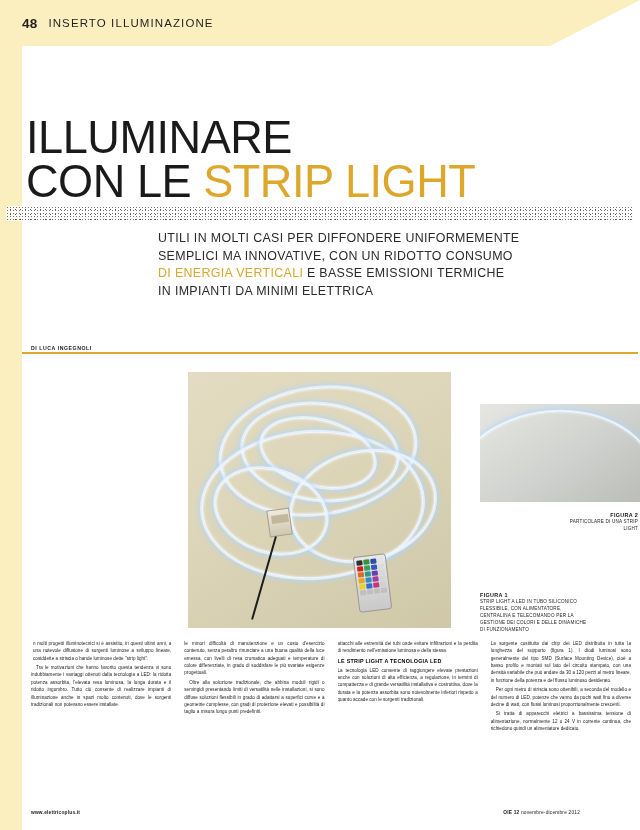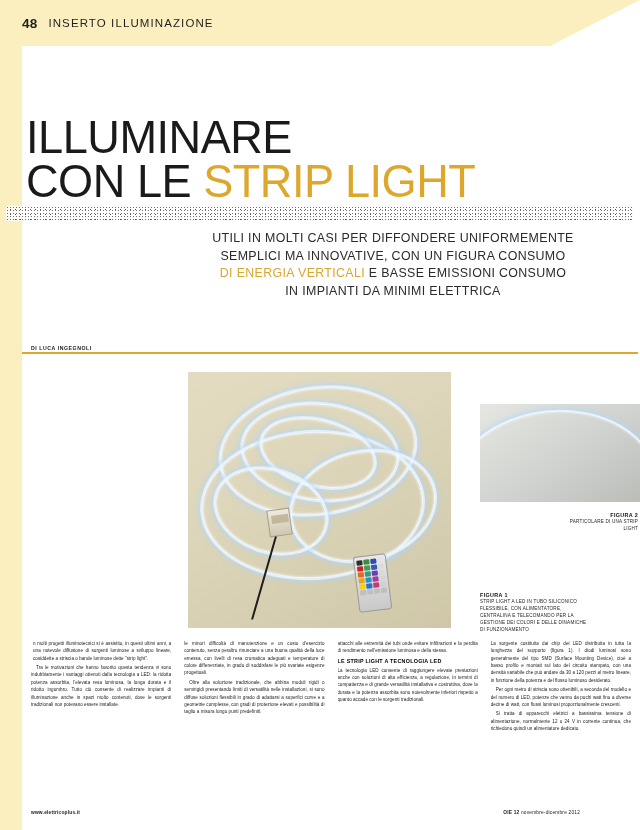--- a/index.html
+++ b/index.html
@@ -120,21 +120,20 @@
     width: 470px;
     z-index: 4;
   }
   .sf-line {
     font-size: 12.4px;
     line-height: 1.43;
     letter-spacing: 0.35px;
     color: #2b2b2b;
     font-weight: 300;
     white-space: nowrap;
-    text-align: center;
   }
   .sf-line .accent { color: #d8a72e; }
 
   
   .gold-rule {
     position: absolute;
     left: 22px;
     top: 352px;
     width: 616px;
     height: 2px;
@@ -334,22 +333,22 @@
 
   <div class="title-block">
     <div class="title-line">ILLUMINARE</div>
     <div class="title-line"><span>CON LE </span><span class="accent">STRIP LIGHT</span></div>
   </div>
 
   <div class="noise-band"></div>
 
   <div class="standfirst">
     <div class="sf-line">UTILI IN MOLTI CASI PER DIFFONDERE UNIFORMEMENTE</div>
-    <div class="sf-line accent">SEMPLICI MA INNOVATIVE, CON UN FIGURA CONSUMO</div>
-    <div class="sf-line"><span class="accent">DI ENERGIA VERTICALI</span><span> E BASSE EMISSIONI CONSUMO</span></div>
+    <div class="sf-line accent">SEMPLICI MA INNOVATIVE, CON UN RIDOTTO CONSUMO</div>
+    <div class="sf-line"><span class="accent">DI ENERGIA VERTICALI</span><span> E BASSE EMISSIONI TERMICHE</span></div>
     <div class="sf-line">IN IMPIANTI DA MINIMI ELETTRICA</div>
   </div>
 
   <div class="gold-rule"></div>
 
   <div class="byline"><span class="lead">DI </span><span>LUCA INGEGNOLI</span></div>
 
   <div class="figure-main">
     <div class="photo-bg"></div>
     <div class="coil" style="left:30px; top:14px; width:200px; height:130px; transform:rotate(-8deg);"></div>

